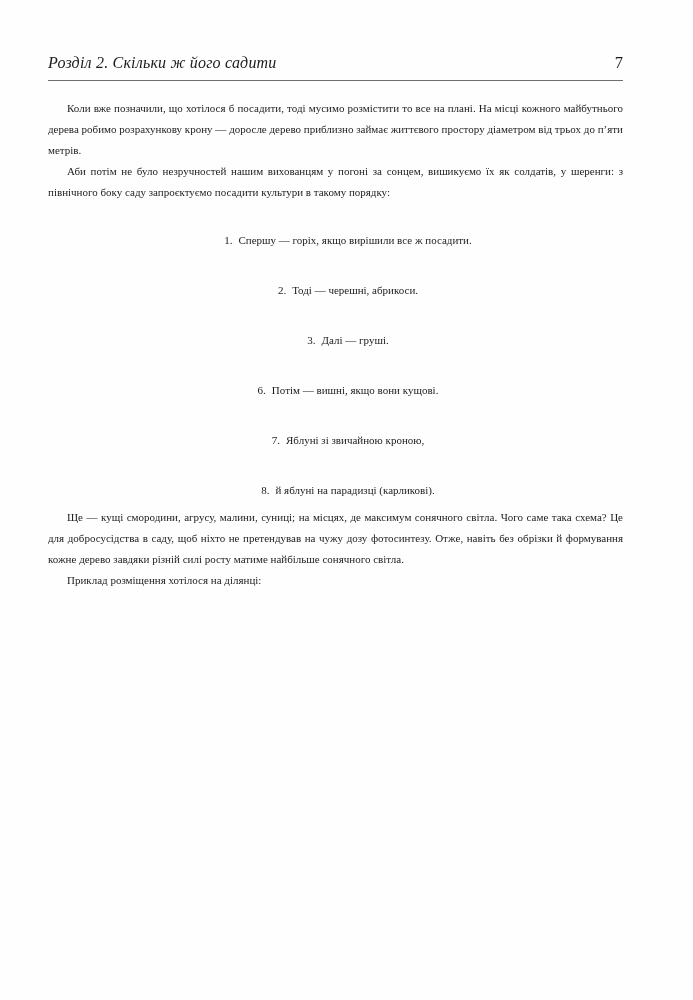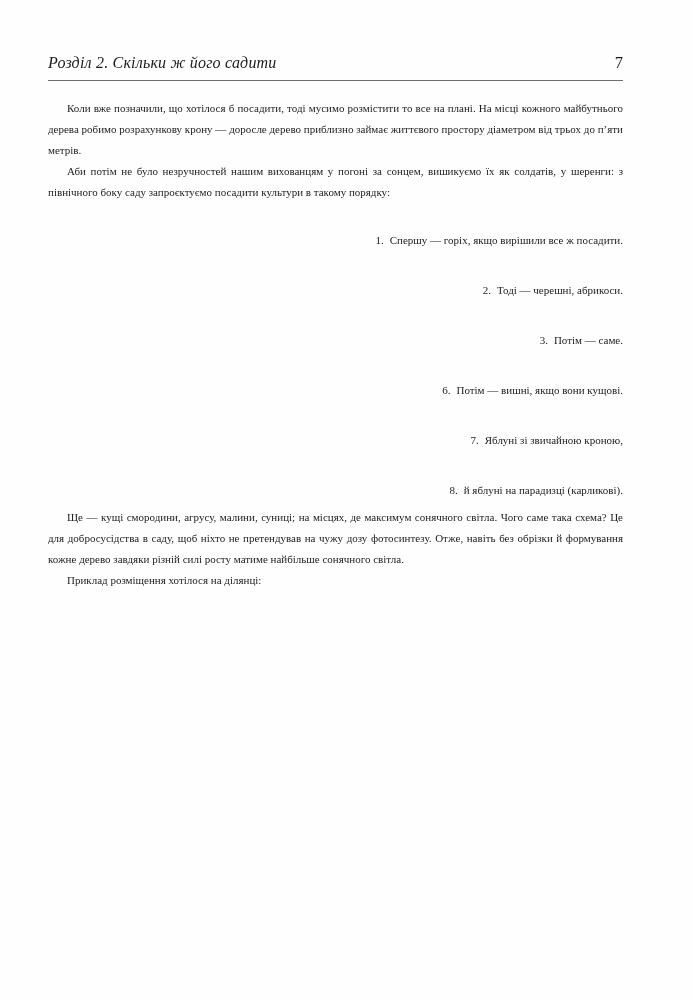--- a/index.html
+++ b/index.html
@@ -46,21 +46,21 @@
     text-indent: 19px;
   }
   .plant-list {
     margin: 6px 0 4px 0;
     padding: 0;
     list-style: none;
   }
   .plant-list .item {
     padding-left: 25px;
     line-height: 26px;
-    text-align: right;
+    text-align: center;
     margin-top: 24px;
   }
   .plant-list .num {
     margin-right: 6px;
   }
 </style>
 </head>
 <body>
 
 <div class="page">
@@ -72,21 +72,21 @@
 
   <div class="body-text">
 
     <p class="para">Коли вже позначили, що хотілося б посадити, тоді мусимо розмістити то все на плані. На місці кожного майбутнього дерева робимо розрахункову крону — до­росле дерево приблизно займає життєвого простору діаметром від трьох до п’яти метрів.</p>
 
     <p class="para">Аби потім не було незручностей нашим вихованцям у погоні за сонцем, ви­шикуємо їх як солдатів, у шеренги: з північного боку саду запроєктуємо посадити культури в такому порядку:</p>
 
     <div class="plant-list">
       <div class="item"><span class="num">1.</span><span>Спершу — горіх, якщо вирішили все ж посадити.</span></div>
       <div class="item"><span class="num">2.</span><span>Тоді — черешні, абрикоси.</span></div>
-      <div class="item"><span class="num">3.</span><span>Потім — саме.</span></div>
+      <div class="item"><span class="num">3.</span><span>Далі — груші.</span></div>
       <div class="item"><span class="num">6.</span><span>Потім — вишні, якщо вони кущові.</span></div>
       <div class="item"><span class="num">7.</span><span>Яблуні зі звичайною кроною,</span></div>
       <div class="item"><span class="num">8.</span><span>й яблуні на парадизці (карликові).</span></div>
     </div>
 
 
     <p class="para">Ще — кущі смородини, агрусу, малини, суниці; на місцях, де максимум со­нячного світла. Чого саме така схема? Це для добросусідства в саду, щоб ніхто не претендував на чужу дозу фотосинтезу. Отже, навіть без обрізки й формування кожне дерево завдяки різній силі росту матиме найбільше сонячного світла.</p>
 
     <p class="para">Приклад розміщення хотілося на ділянці:</p>
 

